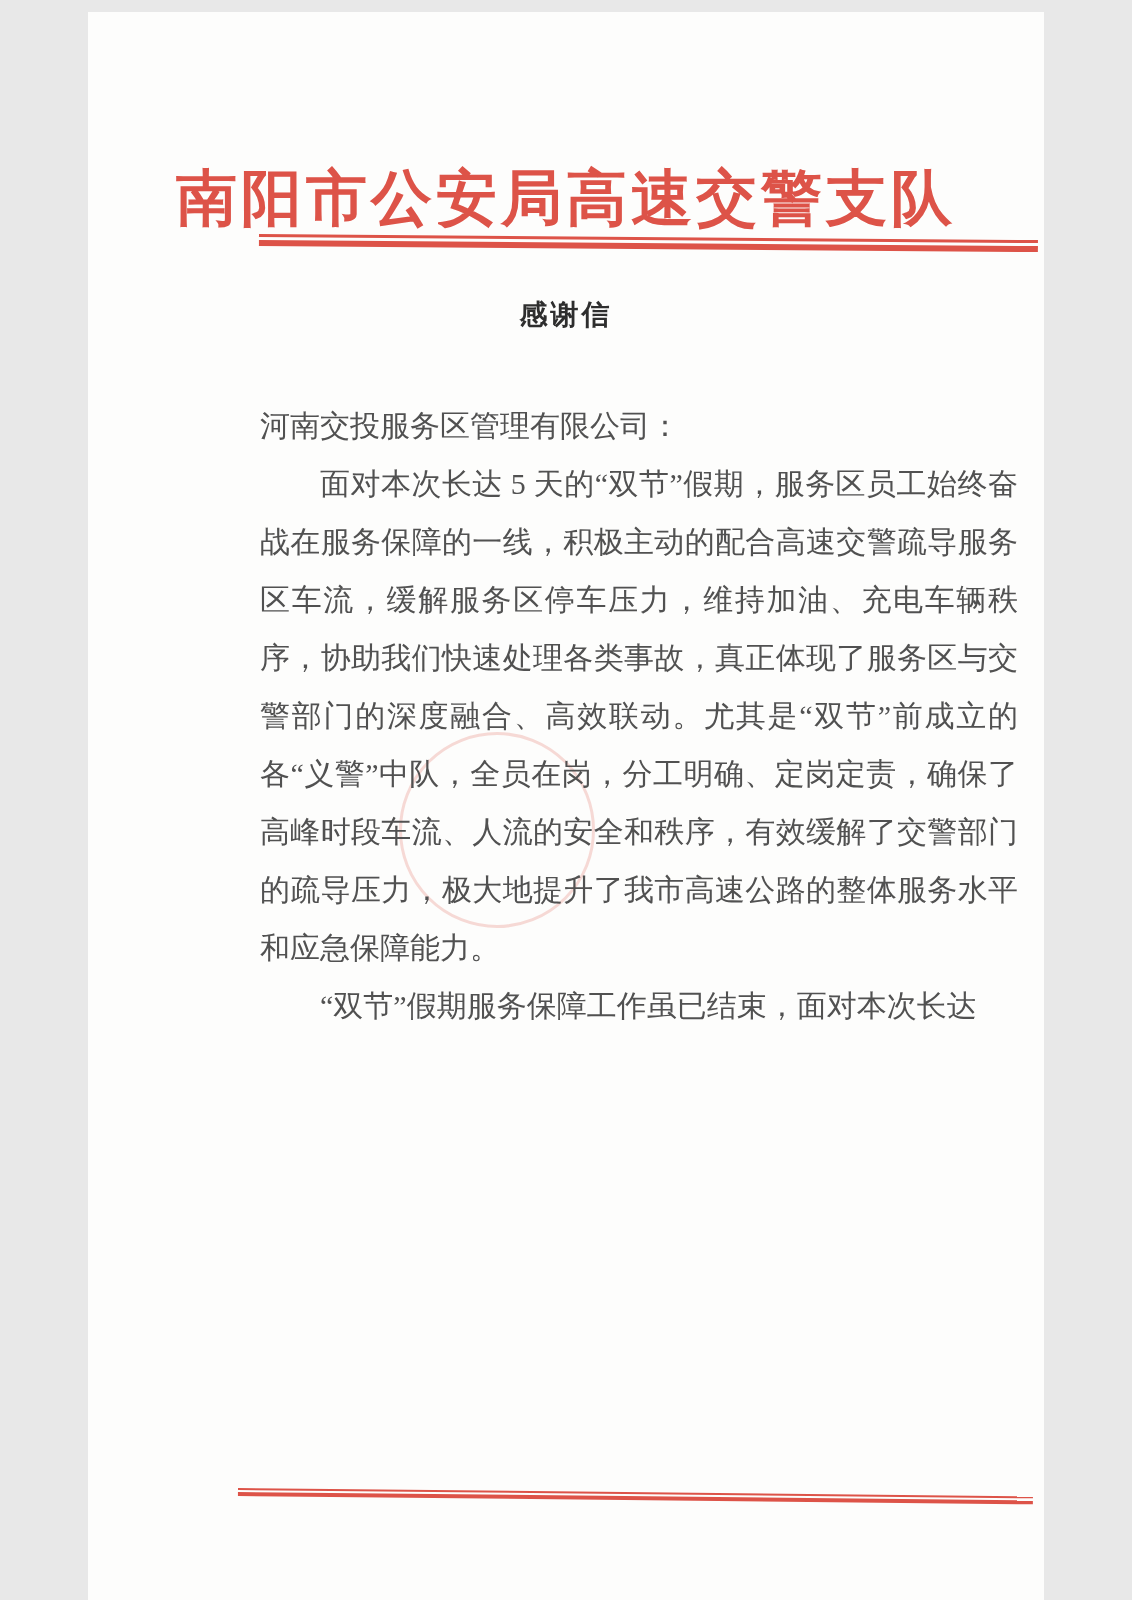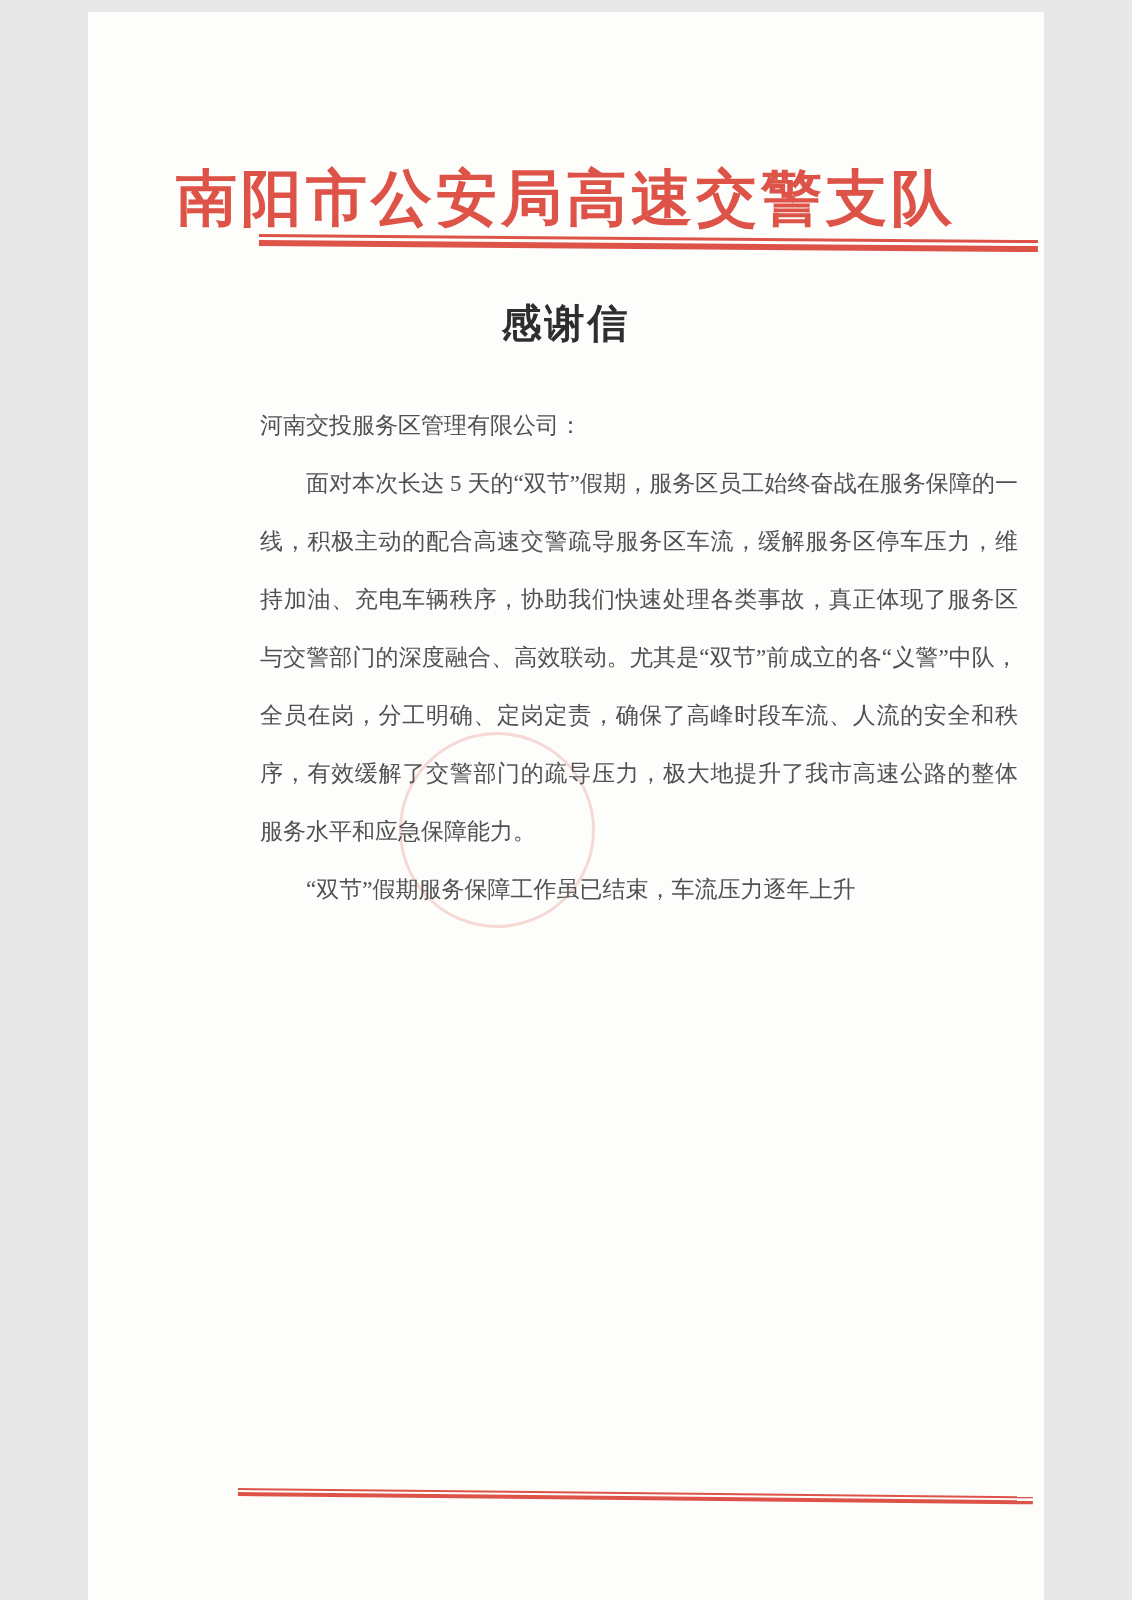--- a/index.html
+++ b/index.html
@@ -50,32 +50,32 @@
   }
   
   .doc-title {
     position: absolute;
     top: 284px;
     left: 0;
     width: 100%;
     margin: 0;
     text-align: center;
     font-family: "Liberation Sans", sans-serif;
-    font-size: 40px;
+    font-size: 28px;
     font-weight: bold;
     letter-spacing: 3px;
     color: var(--title-text, #2e2e2e);
   }
   
   .letter-body {
     position: absolute;
     top: 385px;
     left: 172px;
     width: 758px;
-    font-size: 23px;
+    font-size: 30px;
     line-height: 58px;
     text-align: justify;
     color: var(--body-text, #515151);
   }
   .letter-body p {
     margin: 0;
     text-indent: 2em;
   }
   .letter-body p.salutation {
     text-indent: 0;
@@ -122,21 +122,21 @@
     <div class="rule-thick"></div>
   </div>
 
   <h2 class="doc-title">感谢信</h2>
 
   <div class="stamp-mark"></div>
 
   <div class="letter-body">
     <p class="salutation">河南交投服务区管理有限公司：</p>
     <p>面对本次长达 5 天的“双节”假期，服务区员工始终奋战在服务保障的一线，积极主动的配合高速交警疏导服务区车流，缓解服务区停车压力，维持加油、充电车辆秩序，协助我们快速处理各类事故，真正体现了服务区与交警部门的深度融合、高效联动。尤其是“双节”前成立的各“义警”中队，全员在岗，分工明确、定岗定责，确保了高峰时段车流、人流的安全和秩序，有效缓解了交警部门的疏导压力，极大地提升了我市高速公路的整体服务水平和应急保障能力。</p>
-    <p>“双节”假期服务保障工作虽已结束，车流压力逐年上升</p>
+    <p>“双节”假期服务保障工作虽已结束，面对本次长达</p>
   </div>
 
   <div class="footer-rule">
     <div class="rule-thin"></div>
     <div class="rule-thick"></div>
   </div>
 
 </div>
 
 </body></html>

